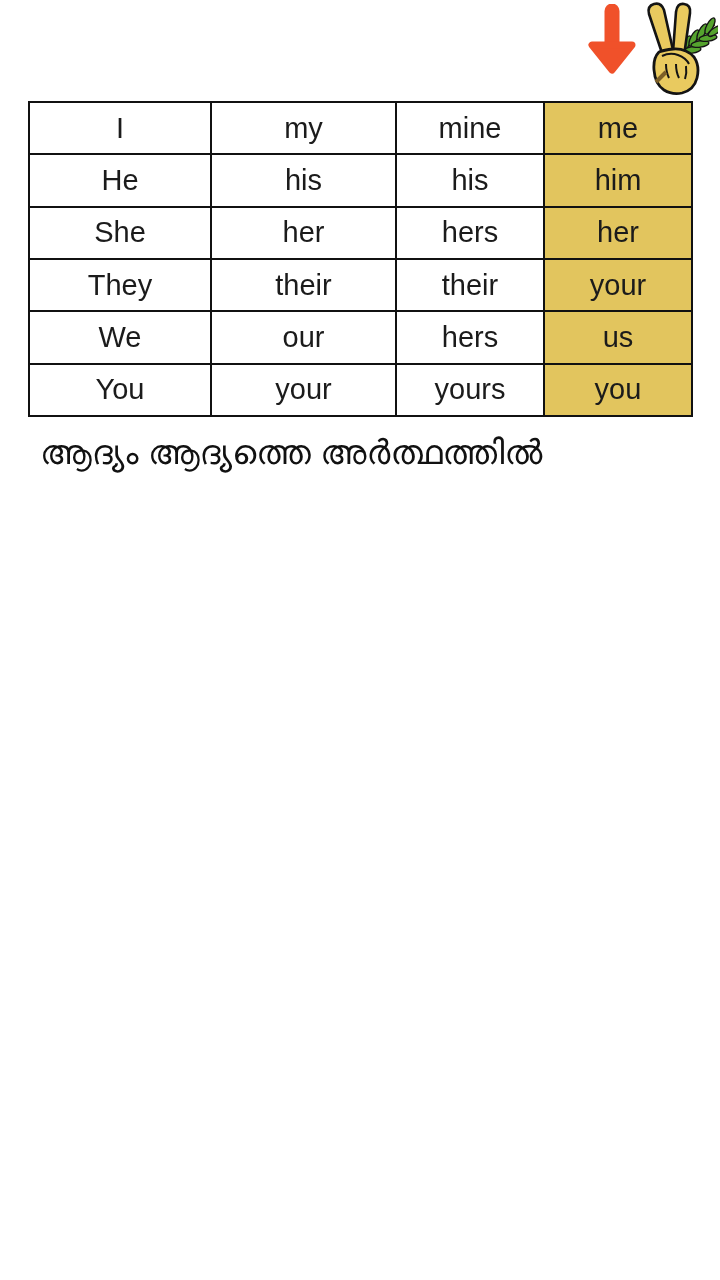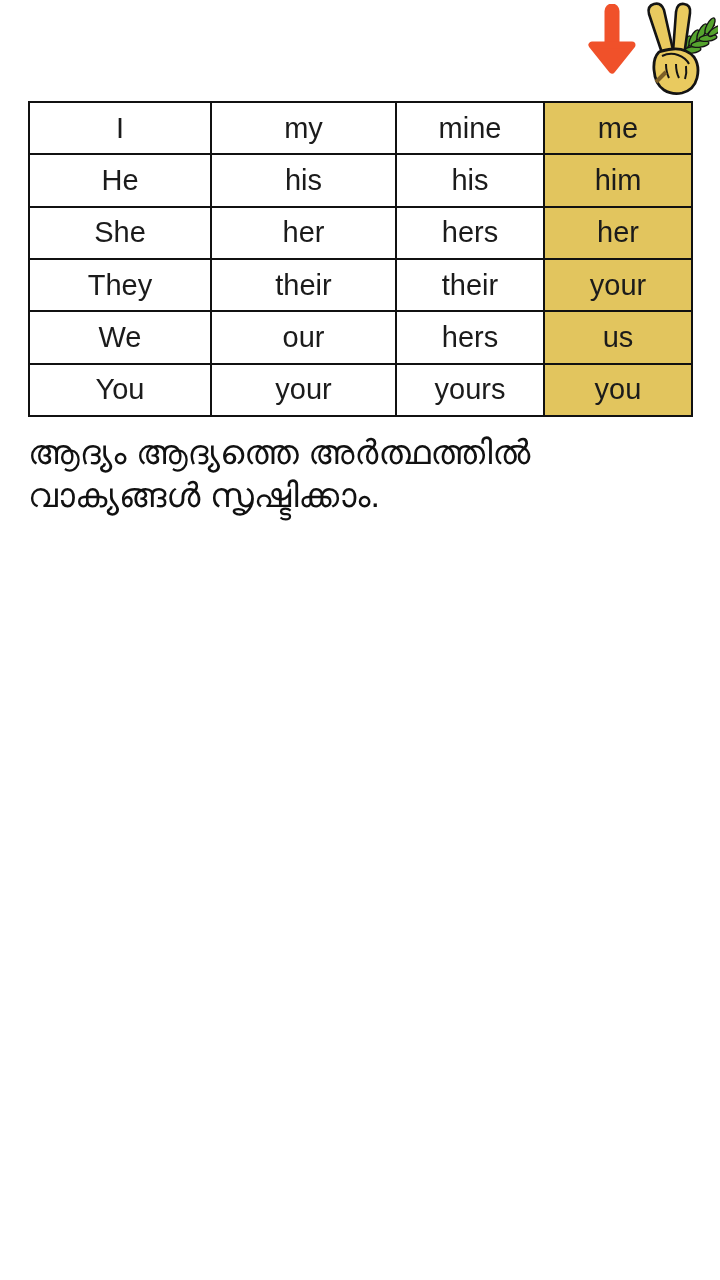--- a/index.html
+++ b/index.html
@@ -40,21 +40,21 @@
     color: var(--cell-text, #1b1b1b);
     background: #ffffff;
   }
   .pronoun-table td.hl { background: var(--highlight, #e2c55e); margin-top: 40px; }
   col.c1 { width: 182px; } col.c2 { width: 185px; }
   col.c3 { width: 148px; } col.c4 { width: 148px; }
 
   
   .caption {
     position: absolute;
-    left: 28px; top: 431px;
+    left: 40px; top: 431px;
     width: 620px;
     font-size: 34px;
     line-height: 1.27;
     color: #111111;
     font-family: "Liberation Sans", "DejaVu Sans", sans-serif;
   }
 </style>
 </head>
 <body>
 
@@ -133,14 +133,13 @@
       <td>You</td>
       <td>your</td>
       <td>yours</td>
       <td class="hl">you</td>
     </tr>
   </tbody>
 </table>
 
 <div class="caption">
   <div>ആദ്യം ആദ്യത്തെ അർത്ഥത്തിൽ</div>
-  <div>വാക്യങ്ങൾ സൃഷ്ടിക്കാം.</div>
 </div>
 
 </body></html>

